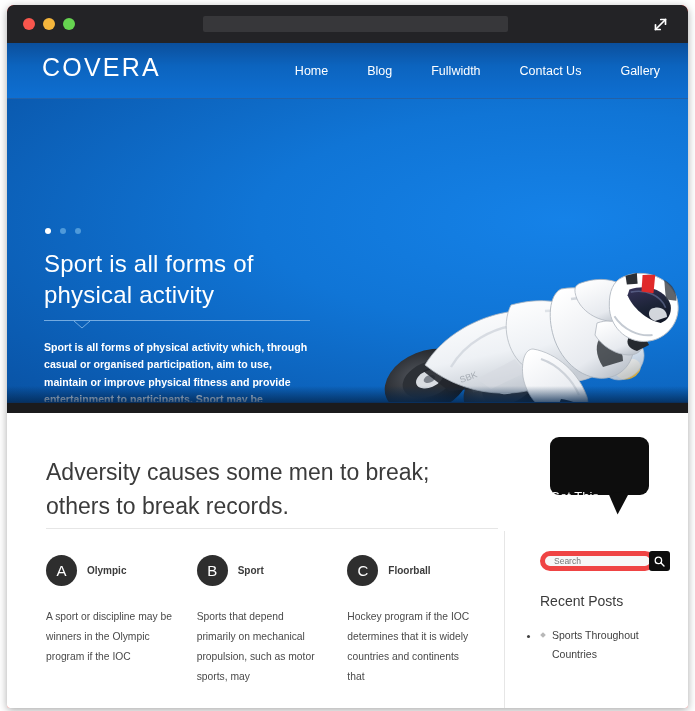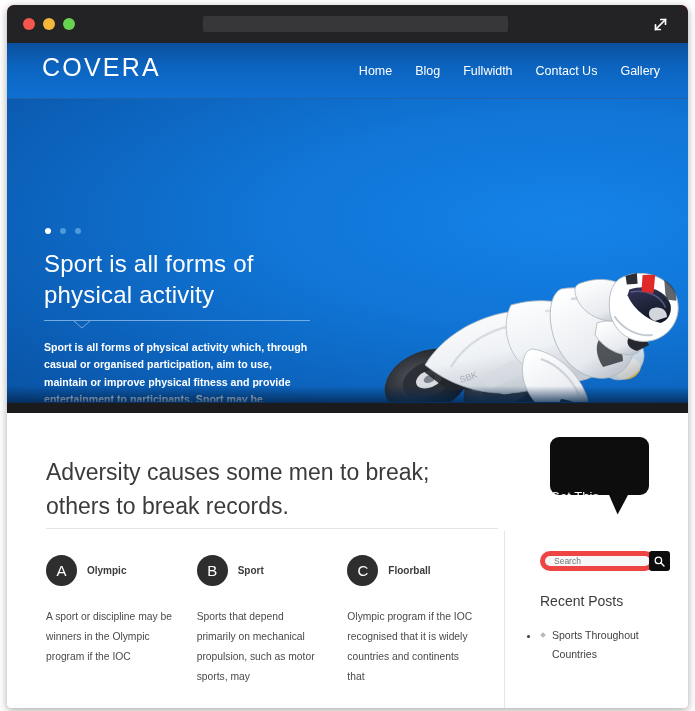--- a/index.html
+++ b/index.html
@@ -77,21 +77,21 @@
     font-size: 25px;
     letter-spacing: 2.2px;
     font-weight: 300;
     line-height: 1;
   }
   #main-nav {
     position: absolute;
     right: 28px;
     top: 21px;
     display: flex;
-    gap: 23px;
+    gap: 39px;
   }
   #main-nav span {
     color: #ffffff;
     font-size: 12.5px;
     font-weight: 400;
     white-space: nowrap;
     cursor: pointer;
   }
 
   
@@ -522,21 +522,21 @@
           <div class="col-title">Sport</div>
         </div>
         <p class="col-text">Sports that depend primarily on mechanical propulsion, such as motor sports, may</p>
       </div>
 
       <div class="col">
         <div class="col-head">
           <div class="badge">C</div>
           <div class="col-title">Floorball</div>
         </div>
-        <p class="col-text">Olympic program if the IOC recognised that it is widely countries and continents that</p>
+        <p class="col-text">Hockey program if the IOC determines that it is widely countries and continents that</p>
       </div>
     </div>
 
     <aside id="sidebar">
       <div id="search-wrap">
         <input id="search-input" type="text" placeholder="Search" style="">
         <button id="search-button">
           <svg width="11" height="11" viewBox="0 0 11 11">
             <circle cx="4.4" cy="4.4" r="3.2" fill="none" stroke="#ffffff" stroke-width="1.3"></circle>
             <line x1="6.8" y1="6.8" x2="10" y2="10" stroke="#ffffff" stroke-width="1.4" stroke-linecap="round"></line>

